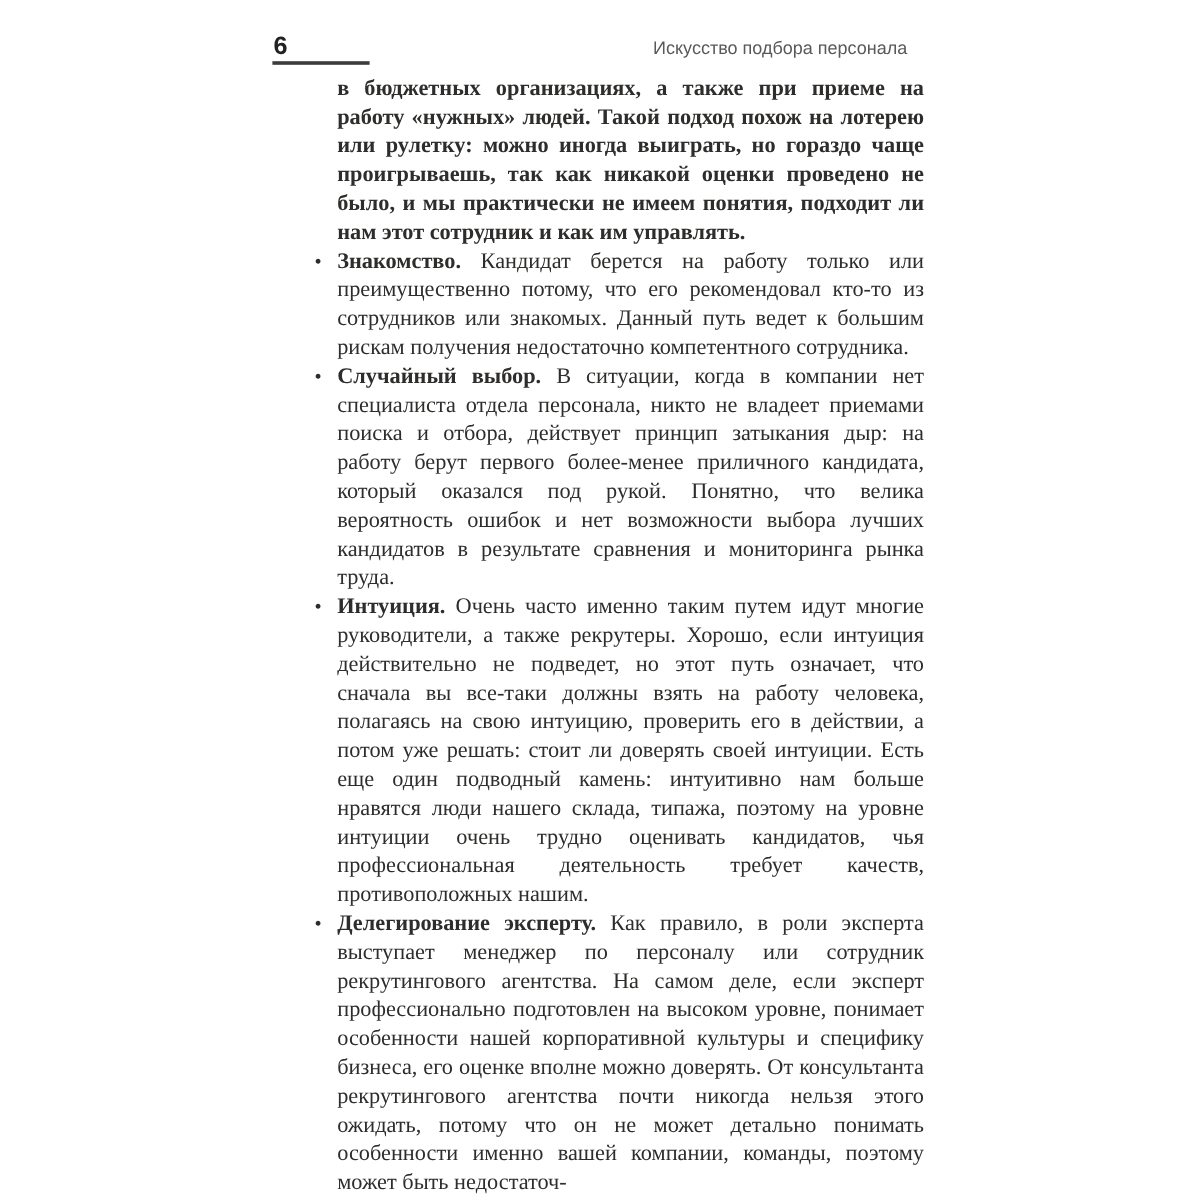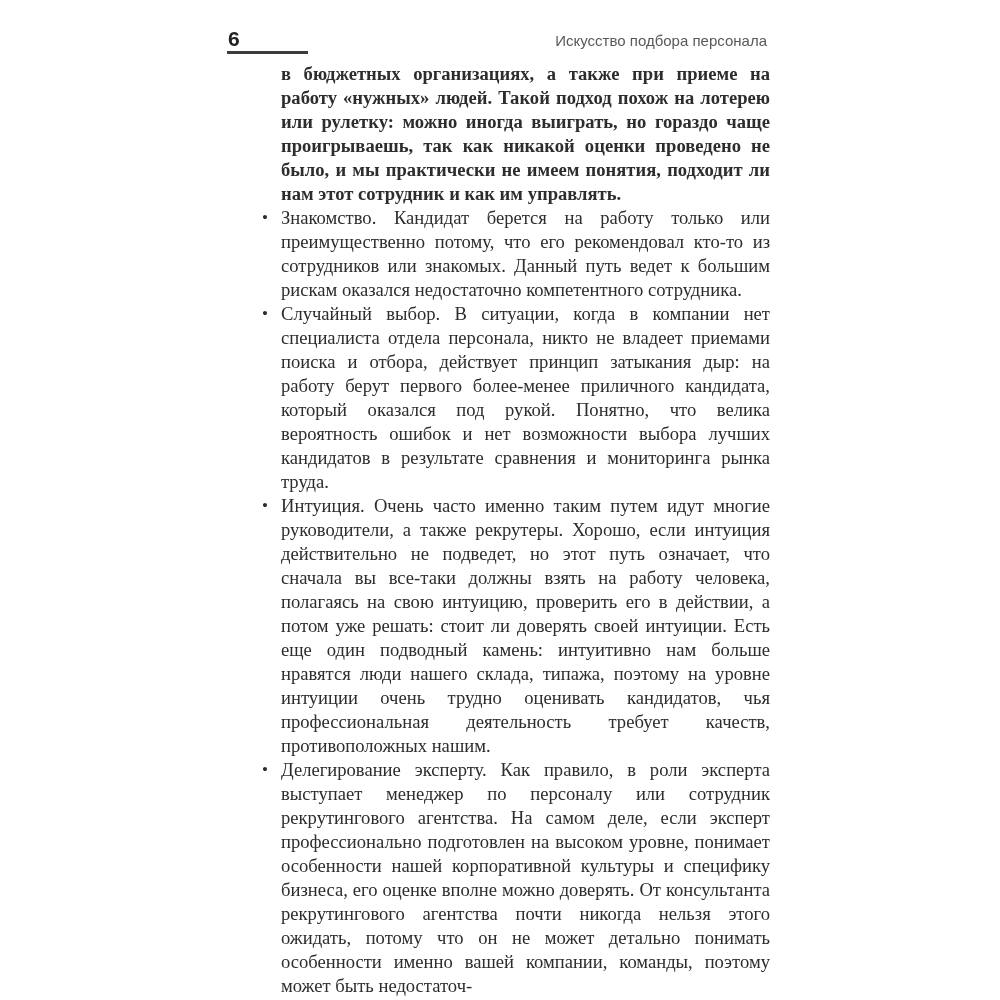--- a/index.html
+++ b/index.html
@@ -38,21 +38,21 @@
   .header-rule {
     position: absolute;
     left: -1px;
     top: 23px;
     width: 81px;
     height: 3px;
     background: #3c3c3d;
   }
   .running-title {
     position: absolute;
-    right: 4px;
+    right: 15px;
     top: 5px;
     font-family: "Liberation Sans", "DejaVu Sans", sans-serif;
     font-size: 15px;
     line-height: 16px;
     color: #58595b;
   }
   
   .body-text {
     position: absolute;
     top: 62px;
@@ -74,38 +74,38 @@
     margin: 0;
     padding-left: 26px;
   }
   .bullet {
     position: absolute;
     left: 7px;
     top: 0;
     font-size: 17px;
   }
   .term {
-    font-weight: normal;
+    font-weight: bold;
   }
 </style>
 </head>
 <body>
 
 <div class="page">
 
   <div class="header">
     <span class="page-num">6</span>
     <div class="header-rule"></div>
     <span class="running-title">Искусство подбора персонала</span>
   </div>
 
   <div class="body-text">
     <p class="intro">в бюджетных организациях, а также при приеме на работу «нужных» людей. Такой подход похож на лотерею или рулетку: можно иногда выиграть, но гораздо чаще проигрываешь, так как никакой оценки проведено не было, и мы практически не имеем понятия, подходит ли нам этот сотрудник и как им управлять.</p>
     <div id="bullet-list">
-  <p class="bullet-item"><span class="bullet">•</span><span class="term">Знакомство.</span> <span class="btext">Кандидат берется на работу только или преимущественно потому, что его рекомендовал кто-то из сотрудников или знакомых. Данный путь ведет к большим рискам оказался недостаточно компетентного сотрудника.</span></p>
+  <p class="bullet-item"><span class="bullet">•</span><span class="term">Знакомство.</span> <span class="btext">Кандидат берется на работу только или преимущественно потому, что его рекомендовал кто-то из сотрудников или знакомых. Данный путь ведет к большим рискам получения недостаточно компетентного сотрудника.</span></p>
 
   <p class="bullet-item"><span class="bullet">•</span><span class="term">Случайный выбор.</span> <span class="btext">В ситуации, когда в компании нет специалиста отдела персонала, никто не владеет приемами поиска и отбора, действует принцип затыкания дыр: на работу берут первого более-менее приличного кандидата, который оказался под рукой. Понятно, что велика вероятность ошибок и нет возможности выбора лучших кандидатов в результате сравнения и мониторинга рынка труда.</span></p>
 
   <p class="bullet-item"><span class="bullet">•</span><span class="term">Интуиция.</span> <span class="btext">Очень часто именно таким путем идут многие руководители, а также рекрутеры. Хорошо, если интуиция действительно не подведет, но этот путь означает, что сначала вы все-таки должны взять на работу человека, полагаясь на свою интуицию, проверить его в действии, а потом уже решать: стоит ли доверять своей интуиции. Есть еще один подводный камень: интуитивно нам больше нравятся люди нашего склада, типажа, поэтому на уровне интуиции очень трудно оценивать кандидатов, чья профессиональная деятельность требует качеств, противоположных нашим.</span></p>
 
   <p class="bullet-item"><span class="bullet">•</span><span class="term">Делегирование эксперту.</span> <span class="btext">Как правило, в роли эксперта выступает менеджер по персоналу или сотрудник рекрутингового агентства. На самом деле, если эксперт профессионально подготовлен на высоком уровне, понимает особенности нашей корпоративной культуры и специфику бизнеса, его оценке вполне можно доверять. От консультанта рекрутингового агентства почти никогда нельзя этого ожидать, потому что он не может детально понимать особенности именно вашей компании, команды, поэтому может быть недостаточ-</span></p>
 </div>
   </div>
 
 </div>

